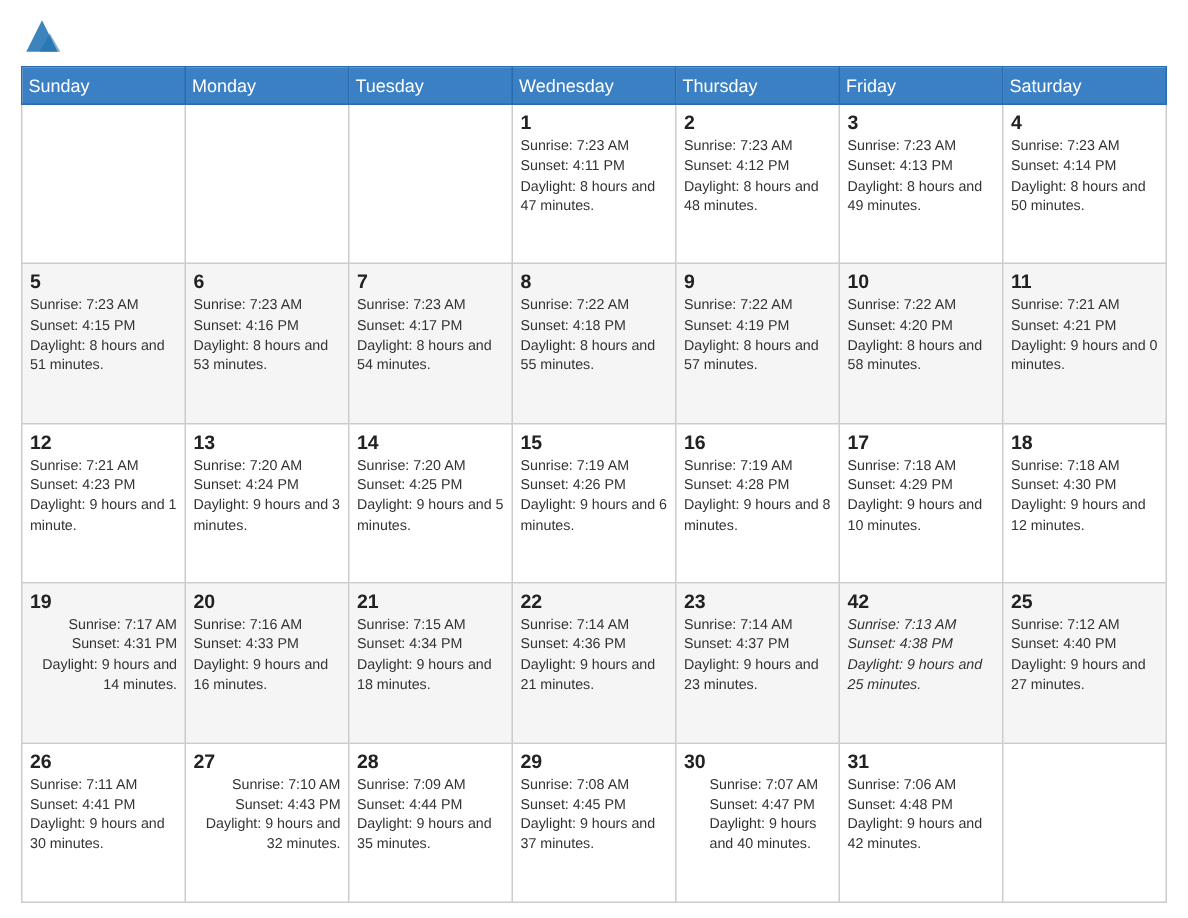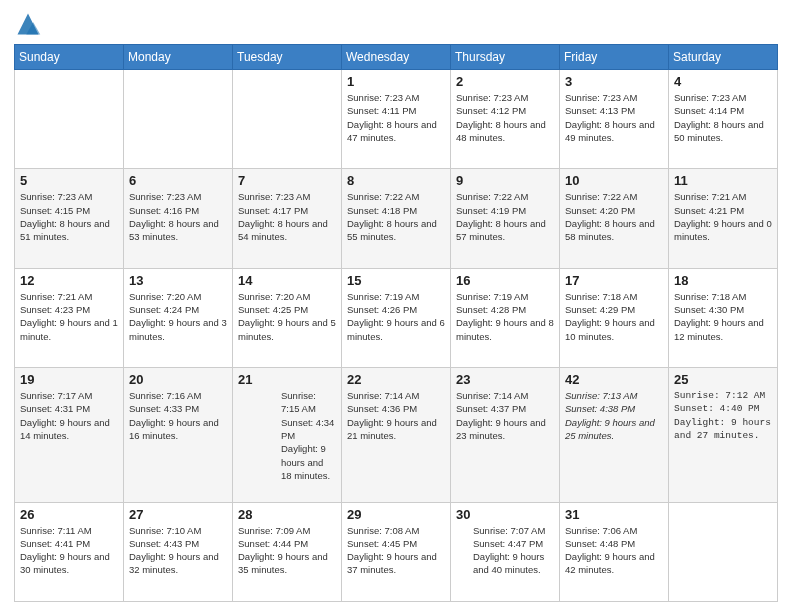--- a/index.html
+++ b/index.html
@@ -243,33 +243,33 @@
           <td>
             <span class="day-num">18</span>
             <div class="day-info" style="white-space: pre-line;">Sunrise: 7:18 AM
 Sunset: 4:30 PM
 Daylight: 9 hours and 12 minutes.</div>
           </td>
         </tr>
         <tr>
           <td>
             <span class="day-num">19</span>
-            <div class="day-info" style="white-space: pre-line;">Sunrise: 7:17 AM
+            <div class="day-info" style="white-space: pre-line; text-align: right;">Sunrise: 7:17 AM
 Sunset: 4:31 PM
 Daylight: 9 hours and 14 minutes.</div>
           </td>
           <td>
             <span class="day-num">20</span>
             <div class="day-info" style="white-space: pre-line;">Sunrise: 7:16 AM
 Sunset: 4:33 PM
 Daylight: 9 hours and 16 minutes.</div>
           </td>
           <td>
             <span class="day-num">21</span>
-            <div class="day-info" style="white-space: pre-line; margin-left: 43px;">Sunrise: 7:15 AM
+            <div class="day-info" style="white-space: pre-line;">Sunrise: 7:15 AM
 Sunset: 4:34 PM
 Daylight: 9 hours and 18 minutes.</div>
           </td>
           <td>
             <span class="day-num">22</span>
             <div class="day-info" style="white-space: pre-line;">Sunrise: 7:14 AM
 Sunset: 4:36 PM
 Daylight: 9 hours and 21 minutes.</div>
           </td>
           <td>
@@ -279,35 +279,35 @@
 Daylight: 9 hours and 23 minutes.</div>
           </td>
           <td>
             <span class="day-num">42</span>
             <div class="day-info" style="white-space: pre-line; font-style: italic;">Sunrise: 7:13 AM
 Sunset: 4:38 PM
 Daylight: 9 hours and 25 minutes.</div>
           </td>
           <td>
             <span class="day-num">25</span>
-            <div class="day-info" style="white-space: pre-line; font-family: Liberation Mono, monospace;">Sunrise: 7:12 AM
+            <div class="day-info" style="white-space: pre-line;">Sunrise: 7:12 AM
 Sunset: 4:40 PM
 Daylight: 9 hours and 27 minutes.</div>
           </td>
         </tr>
         <tr>
           <td>
             <span class="day-num">26</span>
             <div class="day-info" style="white-space: pre-line;">Sunrise: 7:11 AM
 Sunset: 4:41 PM
 Daylight: 9 hours and 30 minutes.</div>
           </td>
           <td>
             <span class="day-num">27</span>
-            <div class="day-info" style="white-space: pre-line;">Sunrise: 7:10 AM
+            <div class="day-info" style="white-space: pre-line; text-align: right;">Sunrise: 7:10 AM
 Sunset: 4:43 PM
 Daylight: 9 hours and 32 minutes.</div>
           </td>
           <td>
             <span class="day-num">28</span>
             <div class="day-info" style="white-space: pre-line;">Sunrise: 7:09 AM
 Sunset: 4:44 PM
 Daylight: 9 hours and 35 minutes.</div>
           </td>
           <td>

